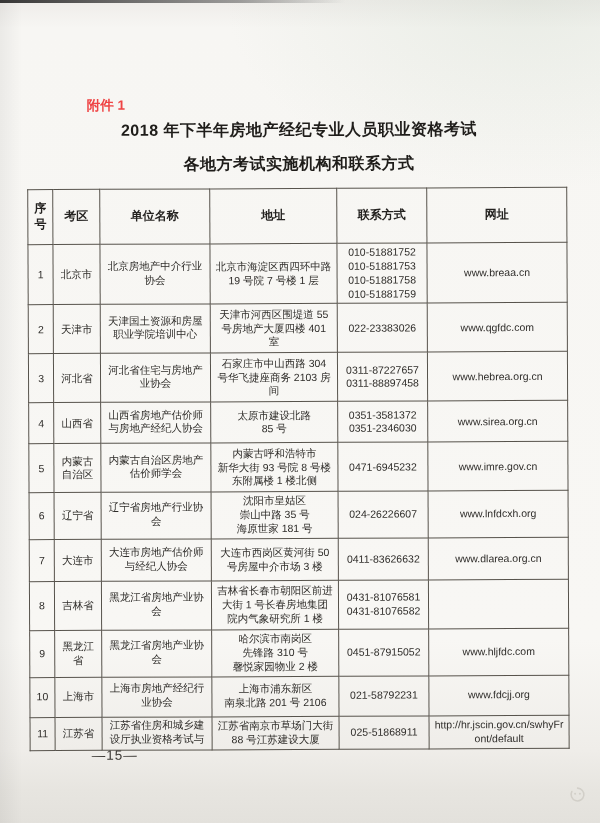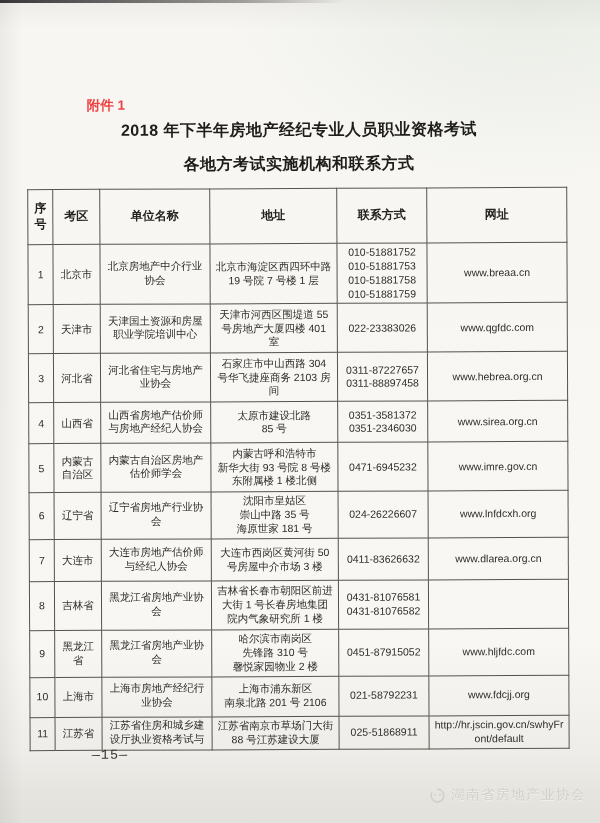--- a/index.html
+++ b/index.html
@@ -45,21 +45,21 @@
   tbody tr:nth-child(8){height:49px;}
   tbody tr:nth-child(9){height:45px;}
   tbody tr:nth-child(10){height:40px;}
   tbody tr:nth-child(11){height:33px;}
   td.c-org{text-align:left;padding:2px 5px 2px 6px;font-family:Liberation Mono, monospace;}
   td.c-addr{text-align:left;padding:2px 7px;white-space:pre-line;margin-left:48px;}
   td.c-phone{white-space:pre-line;border-radius:16px;}
   td.c-url{word-break:break-all;}
   .pageno{
     position:absolute;left:90px;top:747px;
-    font-family:Liberation Mono, monospace;
+    font-family:Liberation Sans, sans-serif;
     font-size:13.5px;color:#3a3733;letter-spacing:1px;
   }
   .watermark{
     position:absolute;right:14px;top:786px;
     display:flex;align-items:center;gap:5px;
     font-size:13.5px;color:#d3d0ca;letter-spacing:1.5px;
     text-shadow:0 1px 0 rgba(255,255,255,0.55);
   }
   .wm-icon{width:17px;height:17px;display:inline-block;opacity:0.85;}
 </style>
@@ -203,14 +203,13 @@
 </div>
 
 <div class="watermark">
   <span class="wm-icon">
     <svg viewBox="0 0 20 20" width="17" height="17">
       <path d="M10 2.5a7.5 7.5 0 1 1-6.6 3.9" fill="none" stroke="#cfccc5" stroke-width="1.8" stroke-linecap="round"></path>
       <circle cx="7.2" cy="9.2" r="1.2" fill="#cfccc5"></circle>
       <circle cx="12.8" cy="9.2" r="1.2" fill="#cfccc5"></circle>
     </svg>
   </span>
-  <span>湖南省房地产业协会</span>
 </div>
 
 </body></html>

